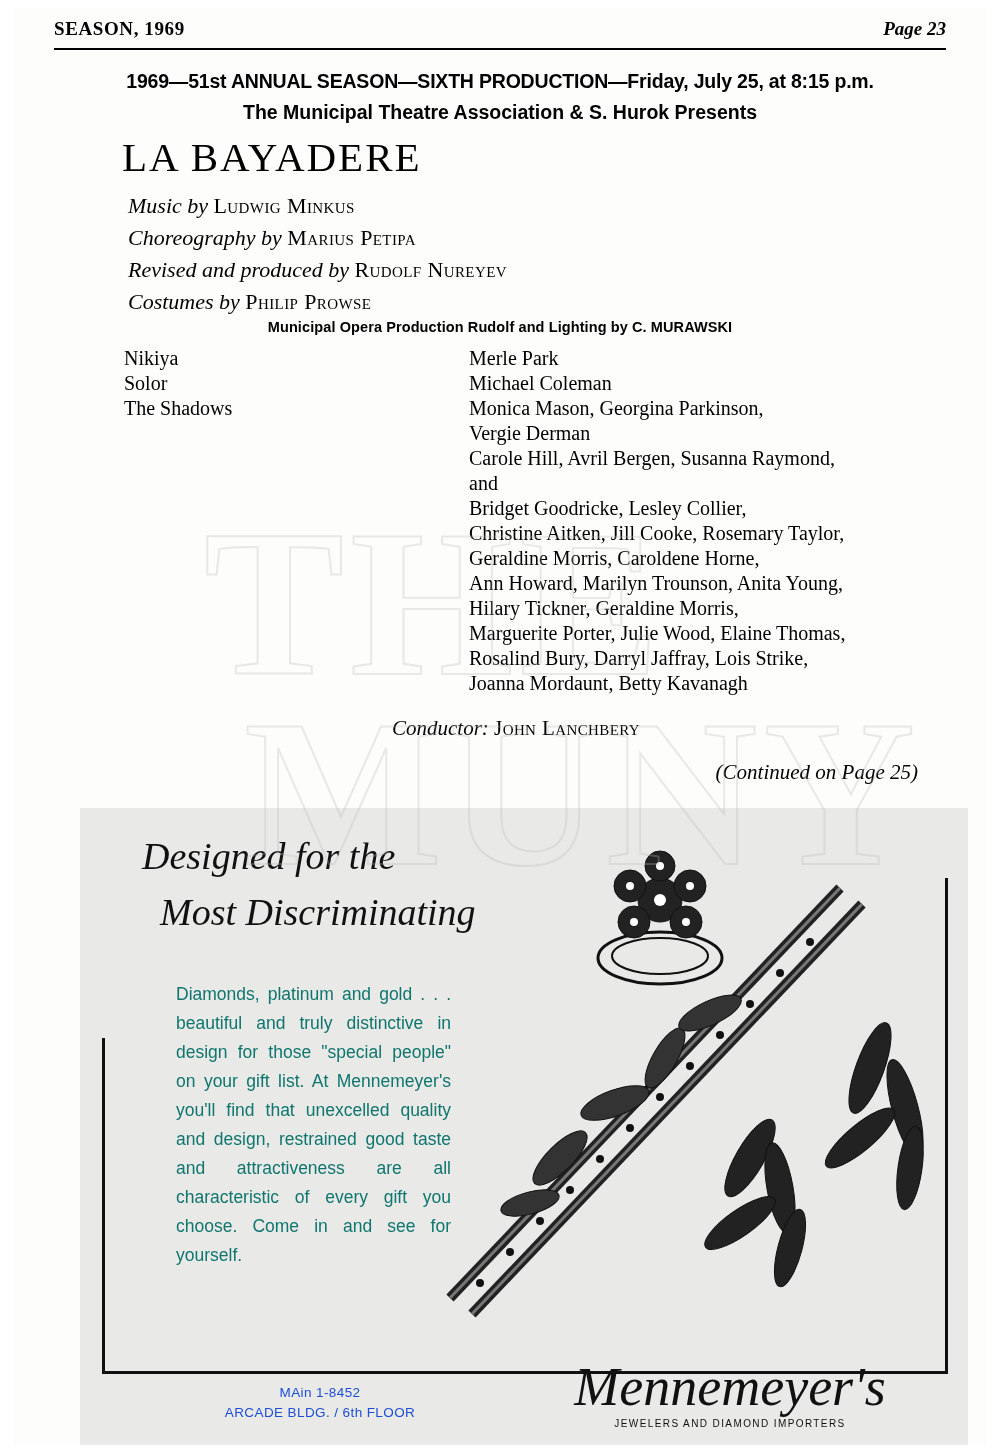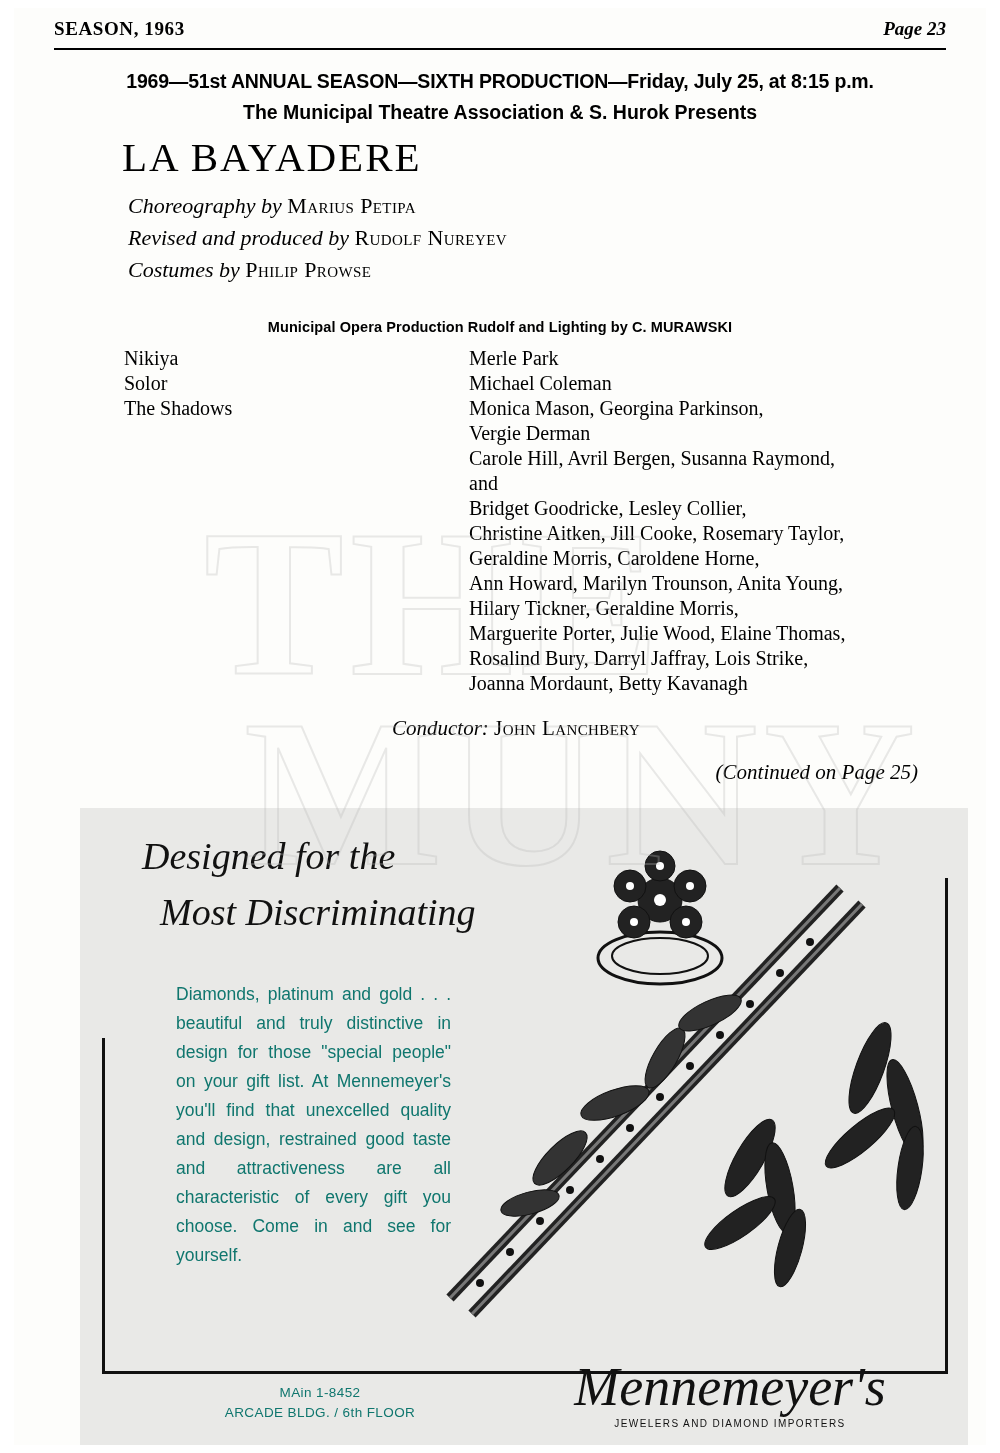--- a/index.html
+++ b/index.html
@@ -239,21 +239,21 @@
   }
   .ad-phone {
     position: absolute;
     left: 70px;
     top: 575px;
     width: 340px;
     text-align: center;
     font-family: "Liberation Sans", sans-serif;
     font-size: 13.5px;
     line-height: 20px;
-    color: #0f766e;
+    color: #1d4ed8;
     letter-spacing: 0.4px;
   }
   .ad-brand {
     position: absolute;
     right: 28px;
     bottom: 16px;
     text-align: center;
     width: 420px;
   }
   .ad-brand-name {
@@ -273,30 +273,34 @@
   }
   .jewel-art { position: absolute; left: 330px; top: 20px; width: 560px; height: 520px; }
 </style>
 </head>
 <body>
 
 <div class="page">
   <div class="inner">
 
     <div class="page-header">
-      <div class="header-left">SEASON, 1963</div>
+      <div class="header-left">SEASON, 1969</div>
       <div class="header-right">Page 23</div>
     </div>
     <div class="header-rule"></div>
 
     <div class="prod-line">1969—51st ANNUAL SEASON—SIXTH PRODUCTION—Friday, July 25, at 8:15 p.m.</div>
     <div class="presents-line">The Municipal Theatre Association &amp; S. Hurok Presents</div>
     <div class="ballet-title">LA  BAYADERE</div>
 
     <div class="credits">
+      <div class="credit-row">
+        <span class="credit-label">Music by</span>
+        <span class="credit-name">Ludwig Minkus</span>
+      </div>
       <div class="credit-row">
         <span class="credit-label">Choreography by</span>
         <span class="credit-name">Marius Petipa</span>
       </div>
       <div class="credit-row">
         <span class="credit-label">Revised and produced by</span>
         <span class="credit-name">Rudolf Nureyev</span>
       </div>
       <div class="credit-row">
         <span class="credit-label">Costumes by</span>

